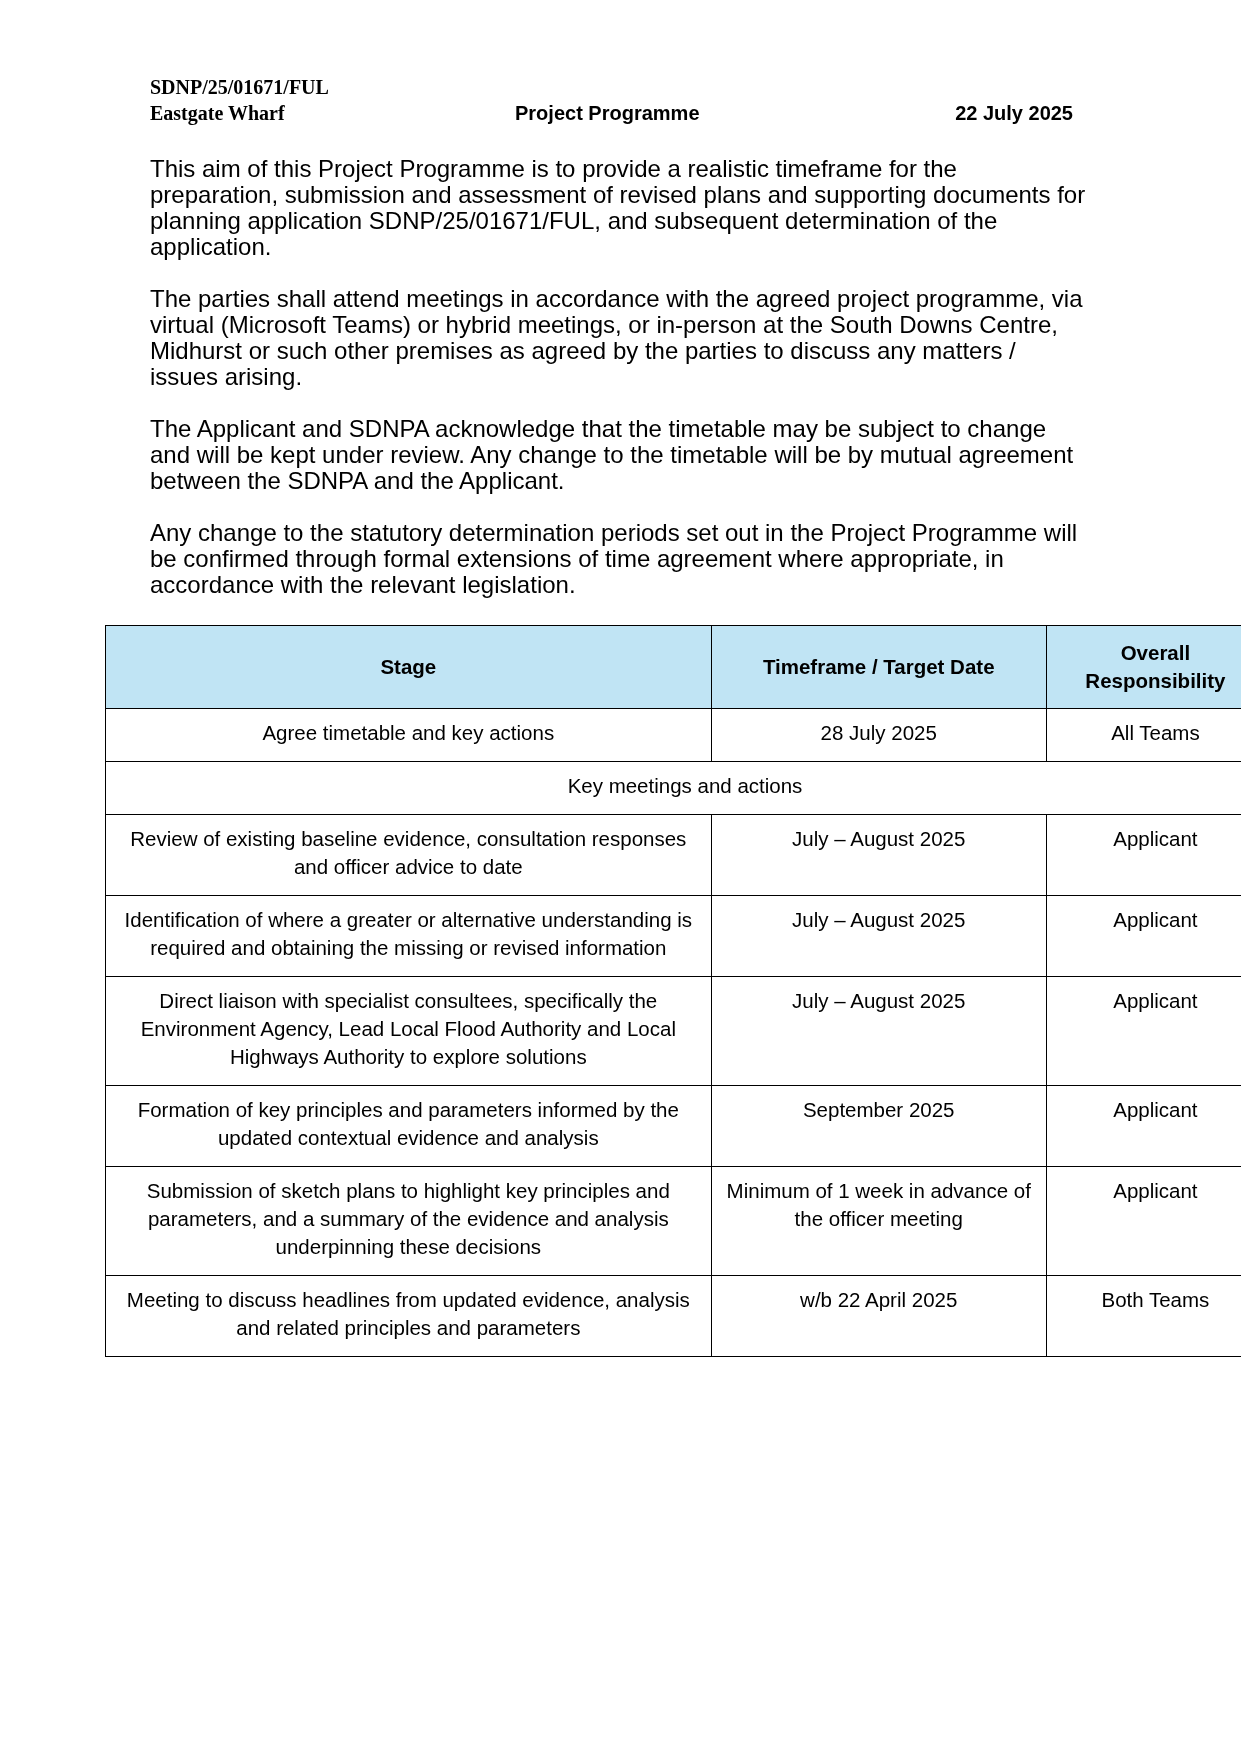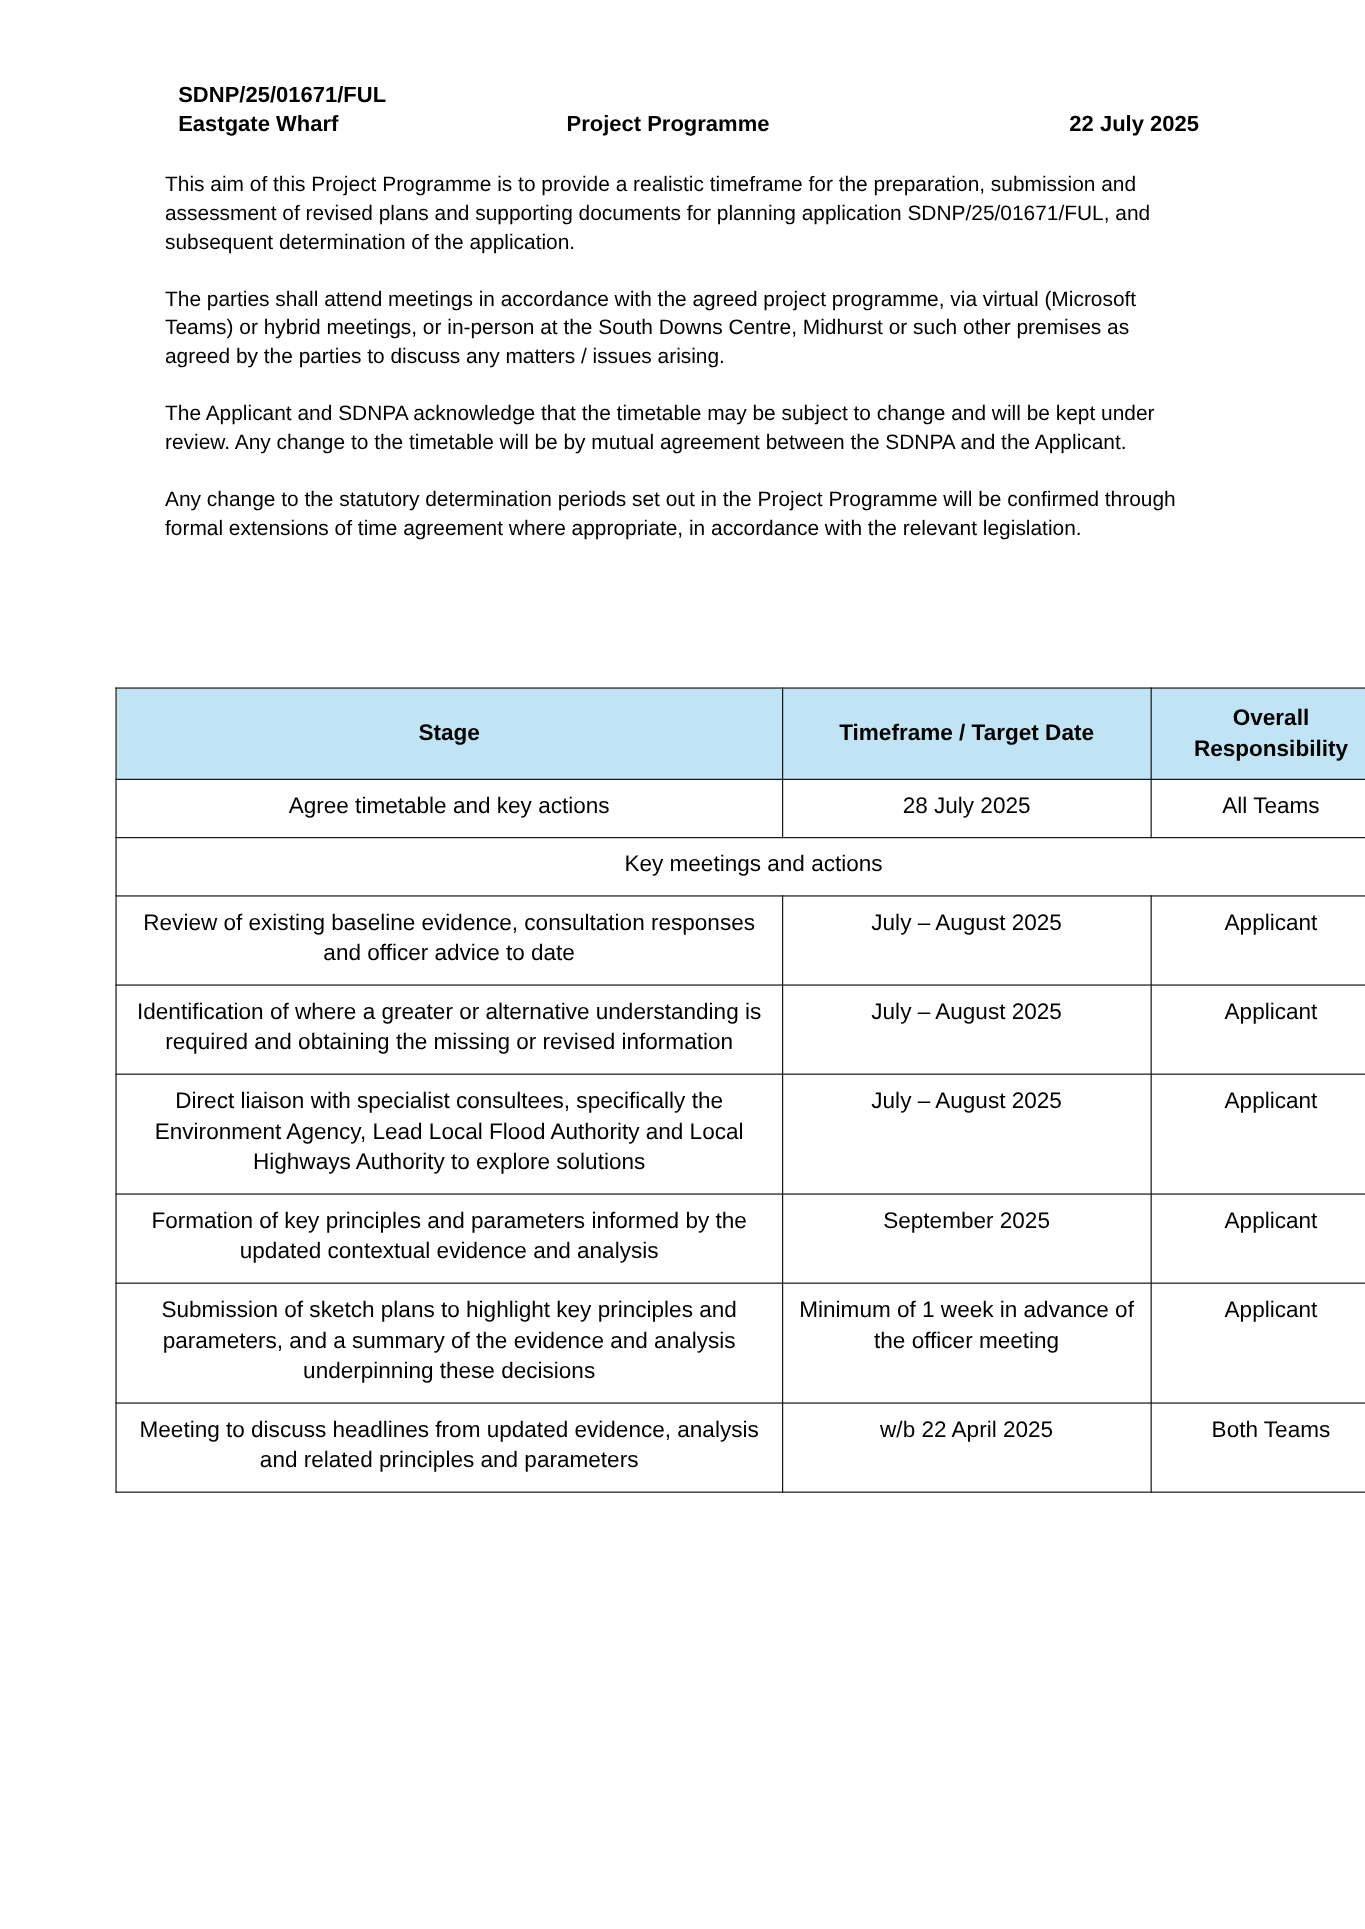--- a/index.html
+++ b/index.html
@@ -27,30 +27,30 @@
       width: 940px;
       font-weight: bold;
       font-size: 20px;
       line-height: 26px;
     }
     .header-row {
       display: flex;
       position: relative;
       height: 26px;
     }
-    .header-left { position: absolute; left: 12px; }
+    .header-left { position: absolute; left: 0; font-family: Liberation Serif, serif; }
     .header-center { position: absolute; left: 365px; }
-    .header-right { position: absolute; right: 0; }
+    .header-right { position: absolute; right: 17px; }
 
     .body-text {
       position: absolute;
       left: 150px;
       top: 156px;
       width: 940px;
-      font-size: 19px;
+      font-size: 24px;
       line-height: 26px;
     }
     .body-text p {
       margin: 0 0 26px 0;
     }
 
     table.programme {
       position: absolute;
       left: 105px;
       top: 625px;

